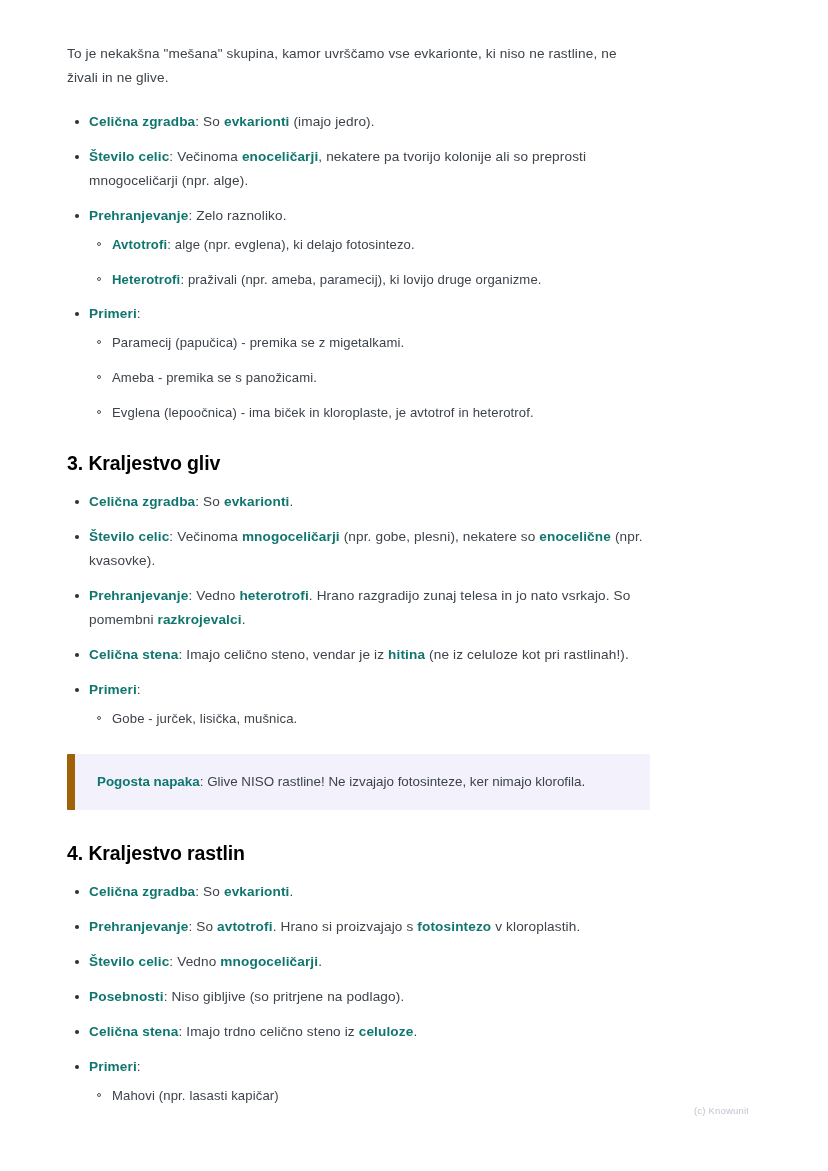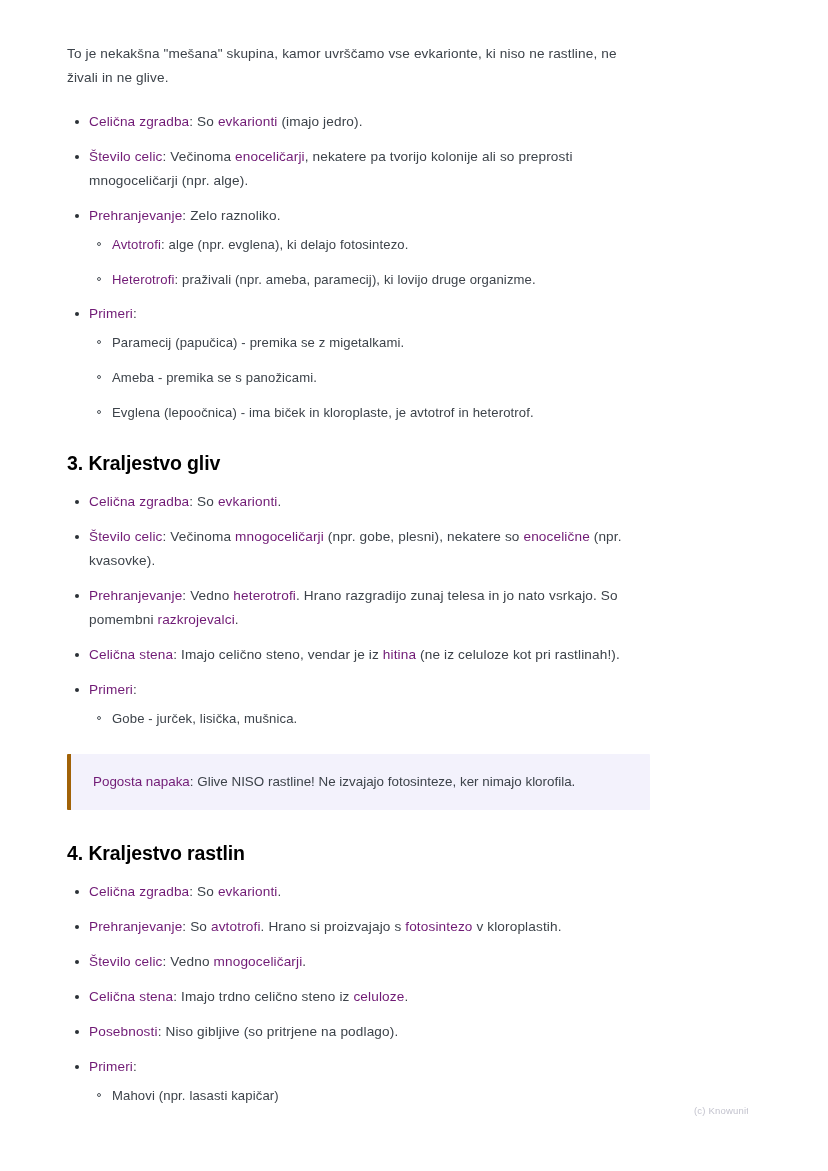--- a/index.html
+++ b/index.html
@@ -103,29 +103,29 @@
     top: 8px;
     width: 4px;
     height: 4px;
     border-radius: 50%;
     border: 1px solid #50565d;
     background: transparent;
     box-sizing: border-box;
   }
 
   b, strong, .lbl {
-    font-weight: 400;
-    color: #701a75;
+    font-weight: 700;
+    color: #0f766e;
   }
 
   
   .callout {
     position: relative;
     background: #f3f2fc;
-    border-left: 4px solid #a16207;
+    border-left: 8px solid #a16207;
     padding: 17px 20px 17px 22px;
     margin: 24px 0 30px 0;
     box-sizing: border-box;
     width: 583px;
     font-size: 13.4px;
     line-height: 22px;
     color: #3d434a;
     border-radius: 1px;
   }
 
@@ -235,25 +235,25 @@
 
       <li class="item">
         <span class="lbl">Prehranjevanje</span><span>: So </span><b>avtotrofi</b><span>. Hrano si proizvajajo s </span><b>fotosintezo</b><span> v kloroplastih.</span>
       </li>
 
       <li class="item">
         <span class="lbl">Število celic</span><span>: Vedno </span><b>mnogoceličarji</b><span>.</span>
       </li>
 
       <li class="item">
+        <span class="lbl">Posebnosti</span><span>: Niso gibljive (so pritrjene na podlago).</span>
+      </li>
+
+      <li class="item">
         <span class="lbl">Celična stena</span><span>: Imajo trdno celično steno iz </span><b>celuloze</b><span>.</span>
-      </li>
-
-      <li class="item">
-        <span class="lbl">Posebnosti</span><span>: Niso gibljive (so pritrjene na podlago).</span>
       </li>
 
       <li class="item">
         <span class="lbl">Primeri</span><span>:</span>
 
         <ul class="lvl2">
           <li class="subitem">Mahovi (npr. lasasti kapičar)</li>
 
         </ul>
       </li>

